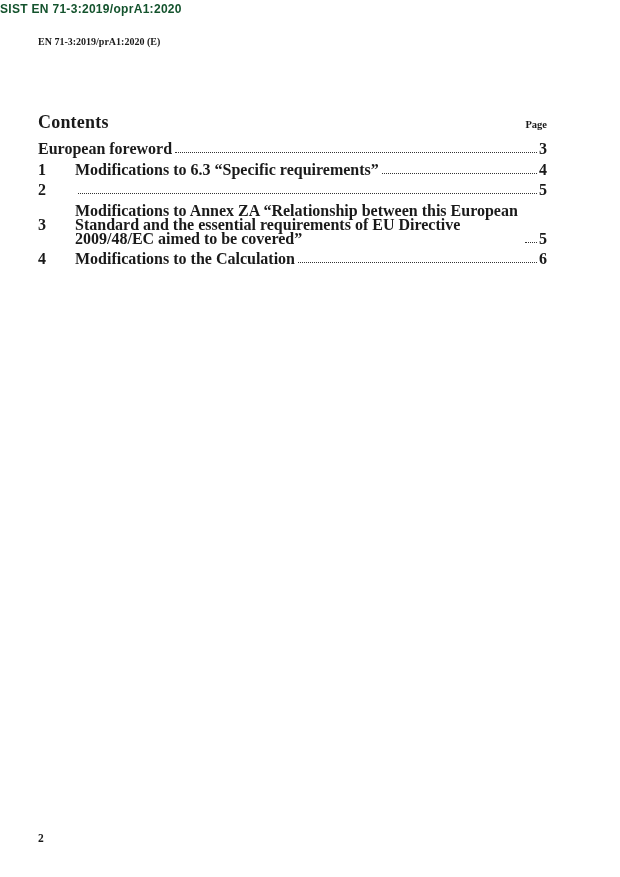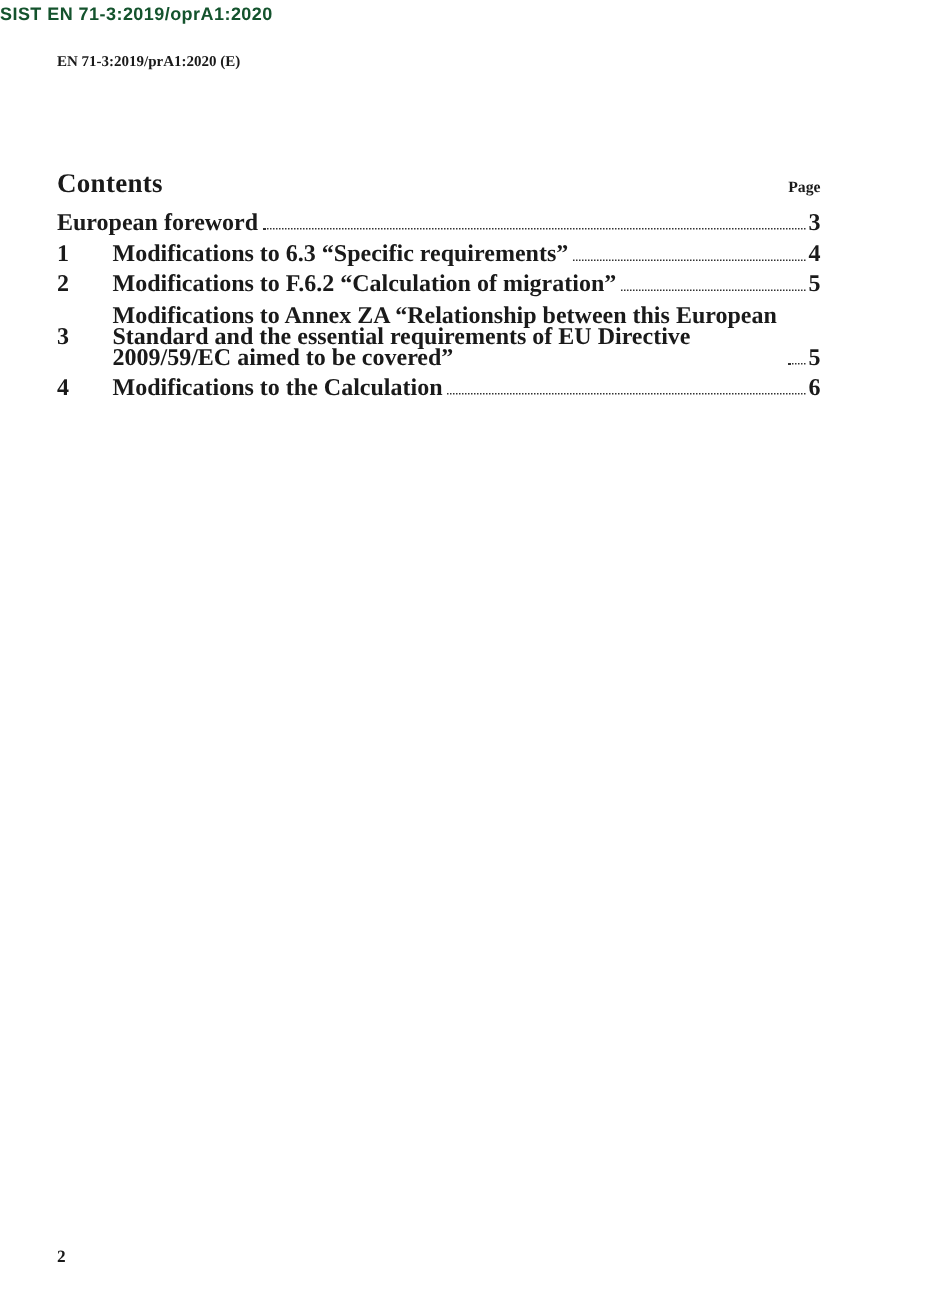--- a/index.html
+++ b/index.html
@@ -115,27 +115,26 @@
     <span class="toc-page">3</span>
   </div>
       <div class="toc-row">
     <span class="toc-num">1</span>
     <span class="toc-text">Modifications to 6.3 “Specific requirements”</span>
     <span class="toc-leader"></span>
     <span class="toc-page">4</span>
   </div>
       <div class="toc-row">
     <span class="toc-num">2</span>
-    <span class="toc-text">Modifications to F.6.2 “Calculation of migration”</span>
     <span class="toc-leader"></span>
     <span class="toc-page">5</span>
   </div>
       <div class="toc-row">
     <span class="toc-num">3</span>
-    <span class="toc-text">Modifications to Annex ZA “Relationship between this European Standard and the essential requirements of EU Directive 2009/59/EC aimed to be covered”</span>
+    <span class="toc-text">Modifications to Annex ZA “Relationship between this European Standard and the essential requirements of EU Directive 2009/48/EC aimed to be covered”</span>
     <span class="toc-leader"></span>
     <span class="toc-page">5</span>
   </div>
       <div class="toc-row">
     <span class="toc-num">4</span>
     <span class="toc-text">Modifications to the Calculation</span>
     <span class="toc-leader"></span>
     <span class="toc-page">6</span>
   </div>
     </div>

